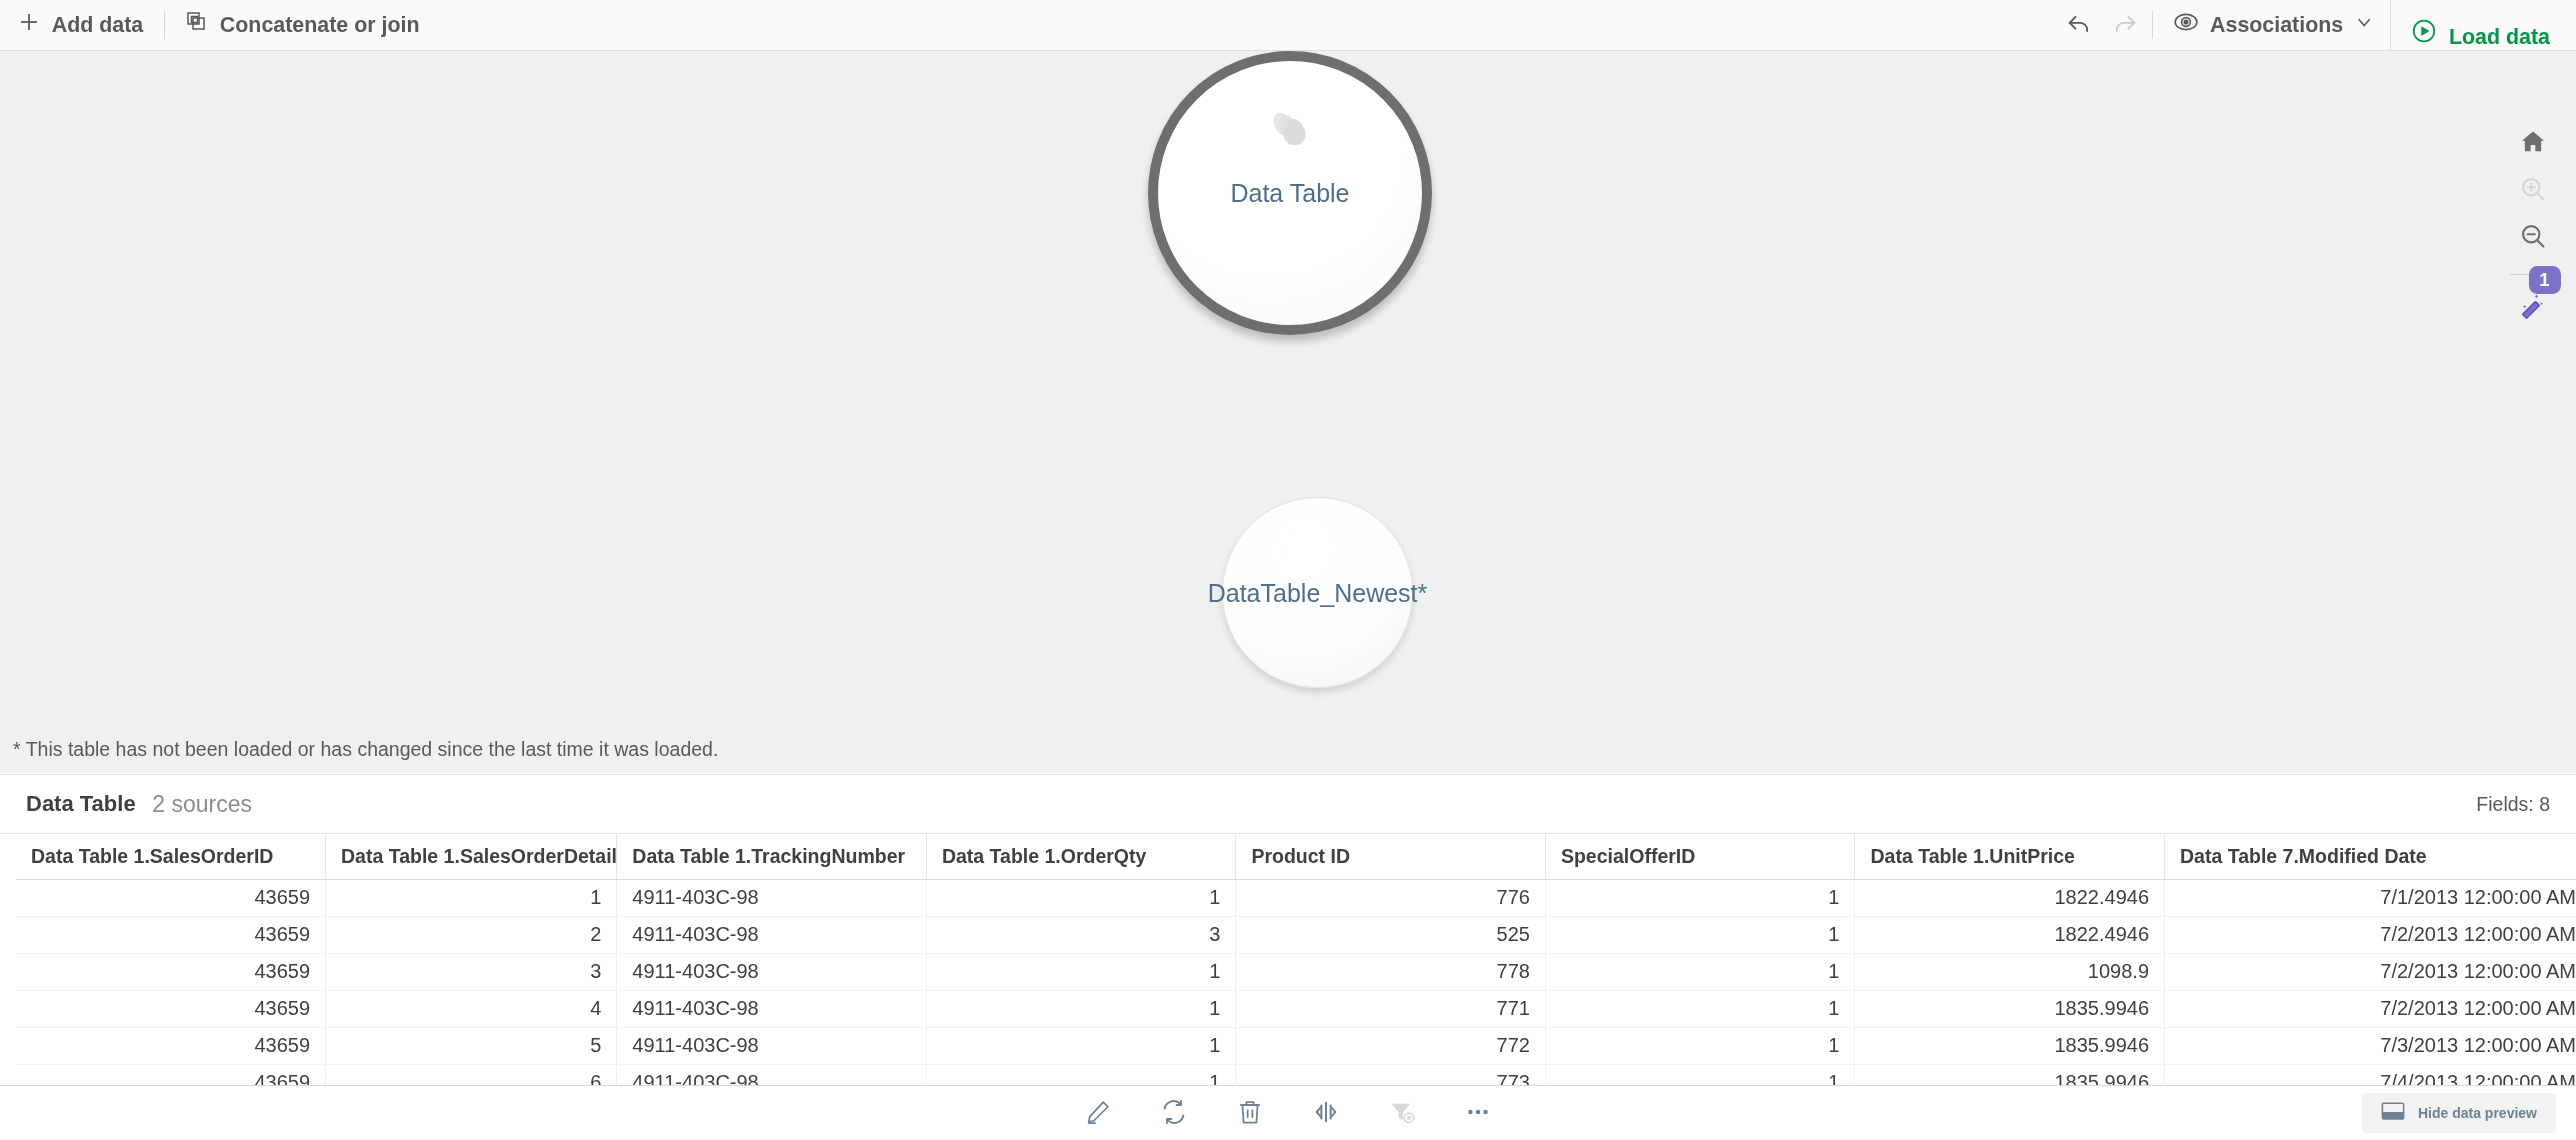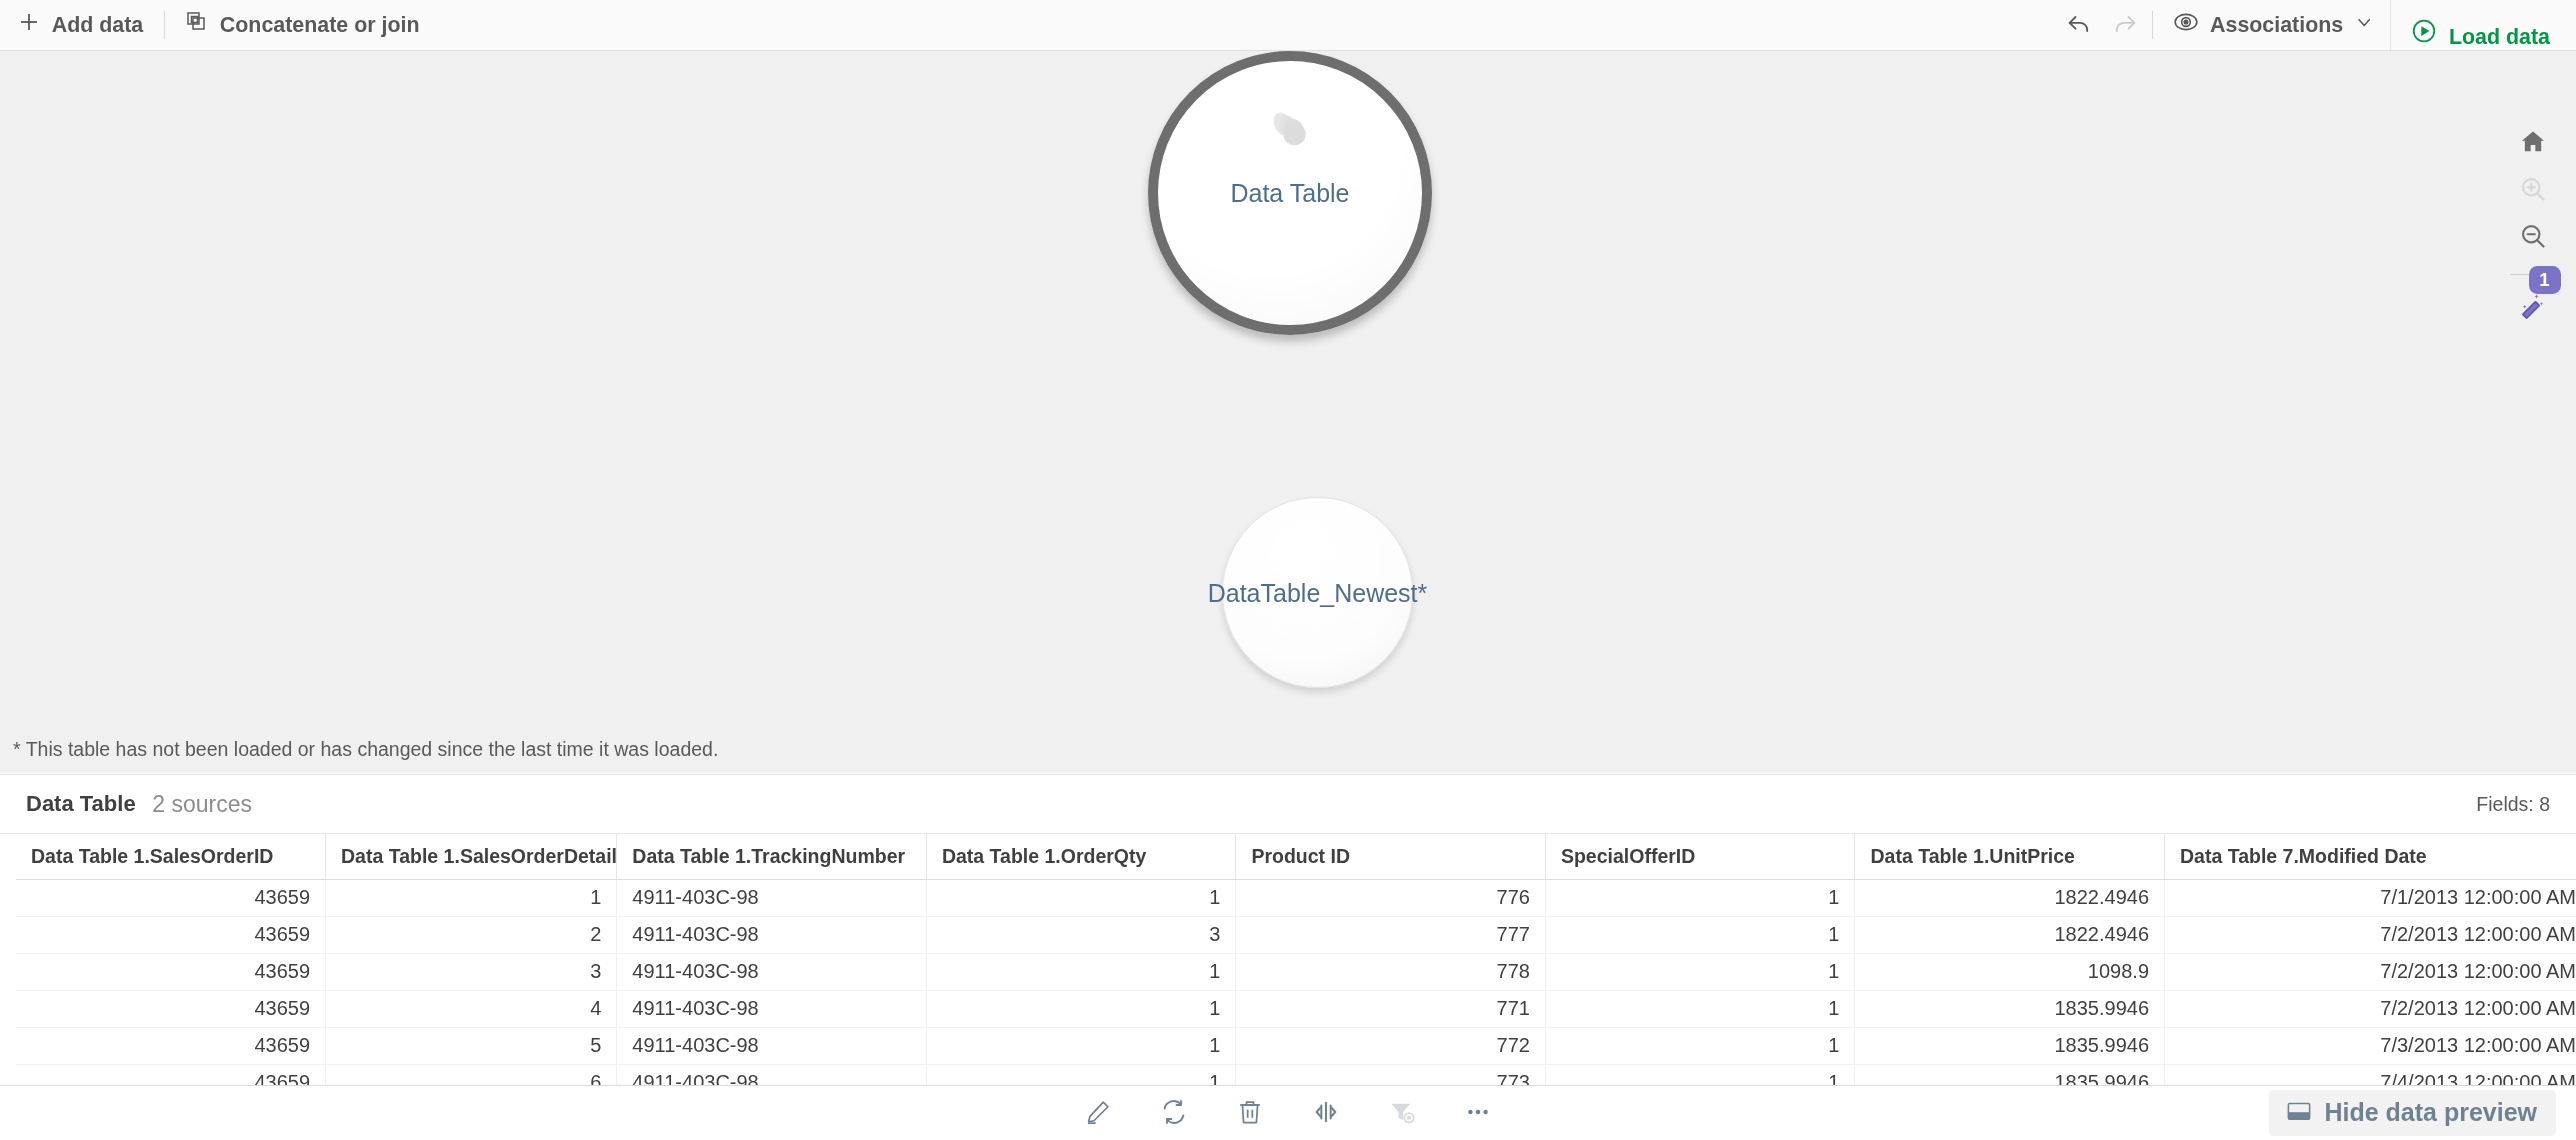--- a/index.html
+++ b/index.html
@@ -154,21 +154,21 @@
   .bb-icons { display: flex; align-items: center; gap: 24px; }
   .bb-btn {
     width: 52px; height: 46px; display: flex; align-items: center; justify-content: center;
     cursor: pointer; color: #6e8294;
   }
   .bb-btn.disabled { color: #d5dade; cursor: default; }
   .hide-preview {
     position: absolute; right: 20.4px; top: 50%; transform: translateY(-50%);
     display: flex; align-items: center; gap: 13px;
     padding: 8.4px 18.6px; border-radius: 4.6px; background: #f2f2f2;
-    color: #6e8294; font-size: 25px; font-weight: 600; cursor: pointer;
+    color: #6e8294; font-size: 14px; font-weight: 600; cursor: pointer;
   }
 </style>
 </head>
 <body>
 
 <div class="app">
 
   <div class="topbar">
     <div class="tb-left">
 
@@ -353,21 +353,21 @@
               <td class="num">776</td>
               <td class="num">1</td>
               <td class="num">1822.4946</td>
               <td class="num">7/1/2013 12:00:00 AM</td>
             </tr>
             <tr>
               <td class="num">43659</td>
               <td class="num">2</td>
               <td class="txt">4911-403C-98</td>
               <td class="num">3</td>
-              <td class="num">777</td>
+              <td class="num">525</td>
               <td class="num">1</td>
               <td class="num">1822.4946</td>
               <td class="num">7/2/2013 12:00:00 AM</td>
             </tr>
             <tr>
               <td class="num">43659</td>
               <td class="num">3</td>
               <td class="txt">4911-403C-98</td>
               <td class="num">1</td>
               <td class="num">778</td>

